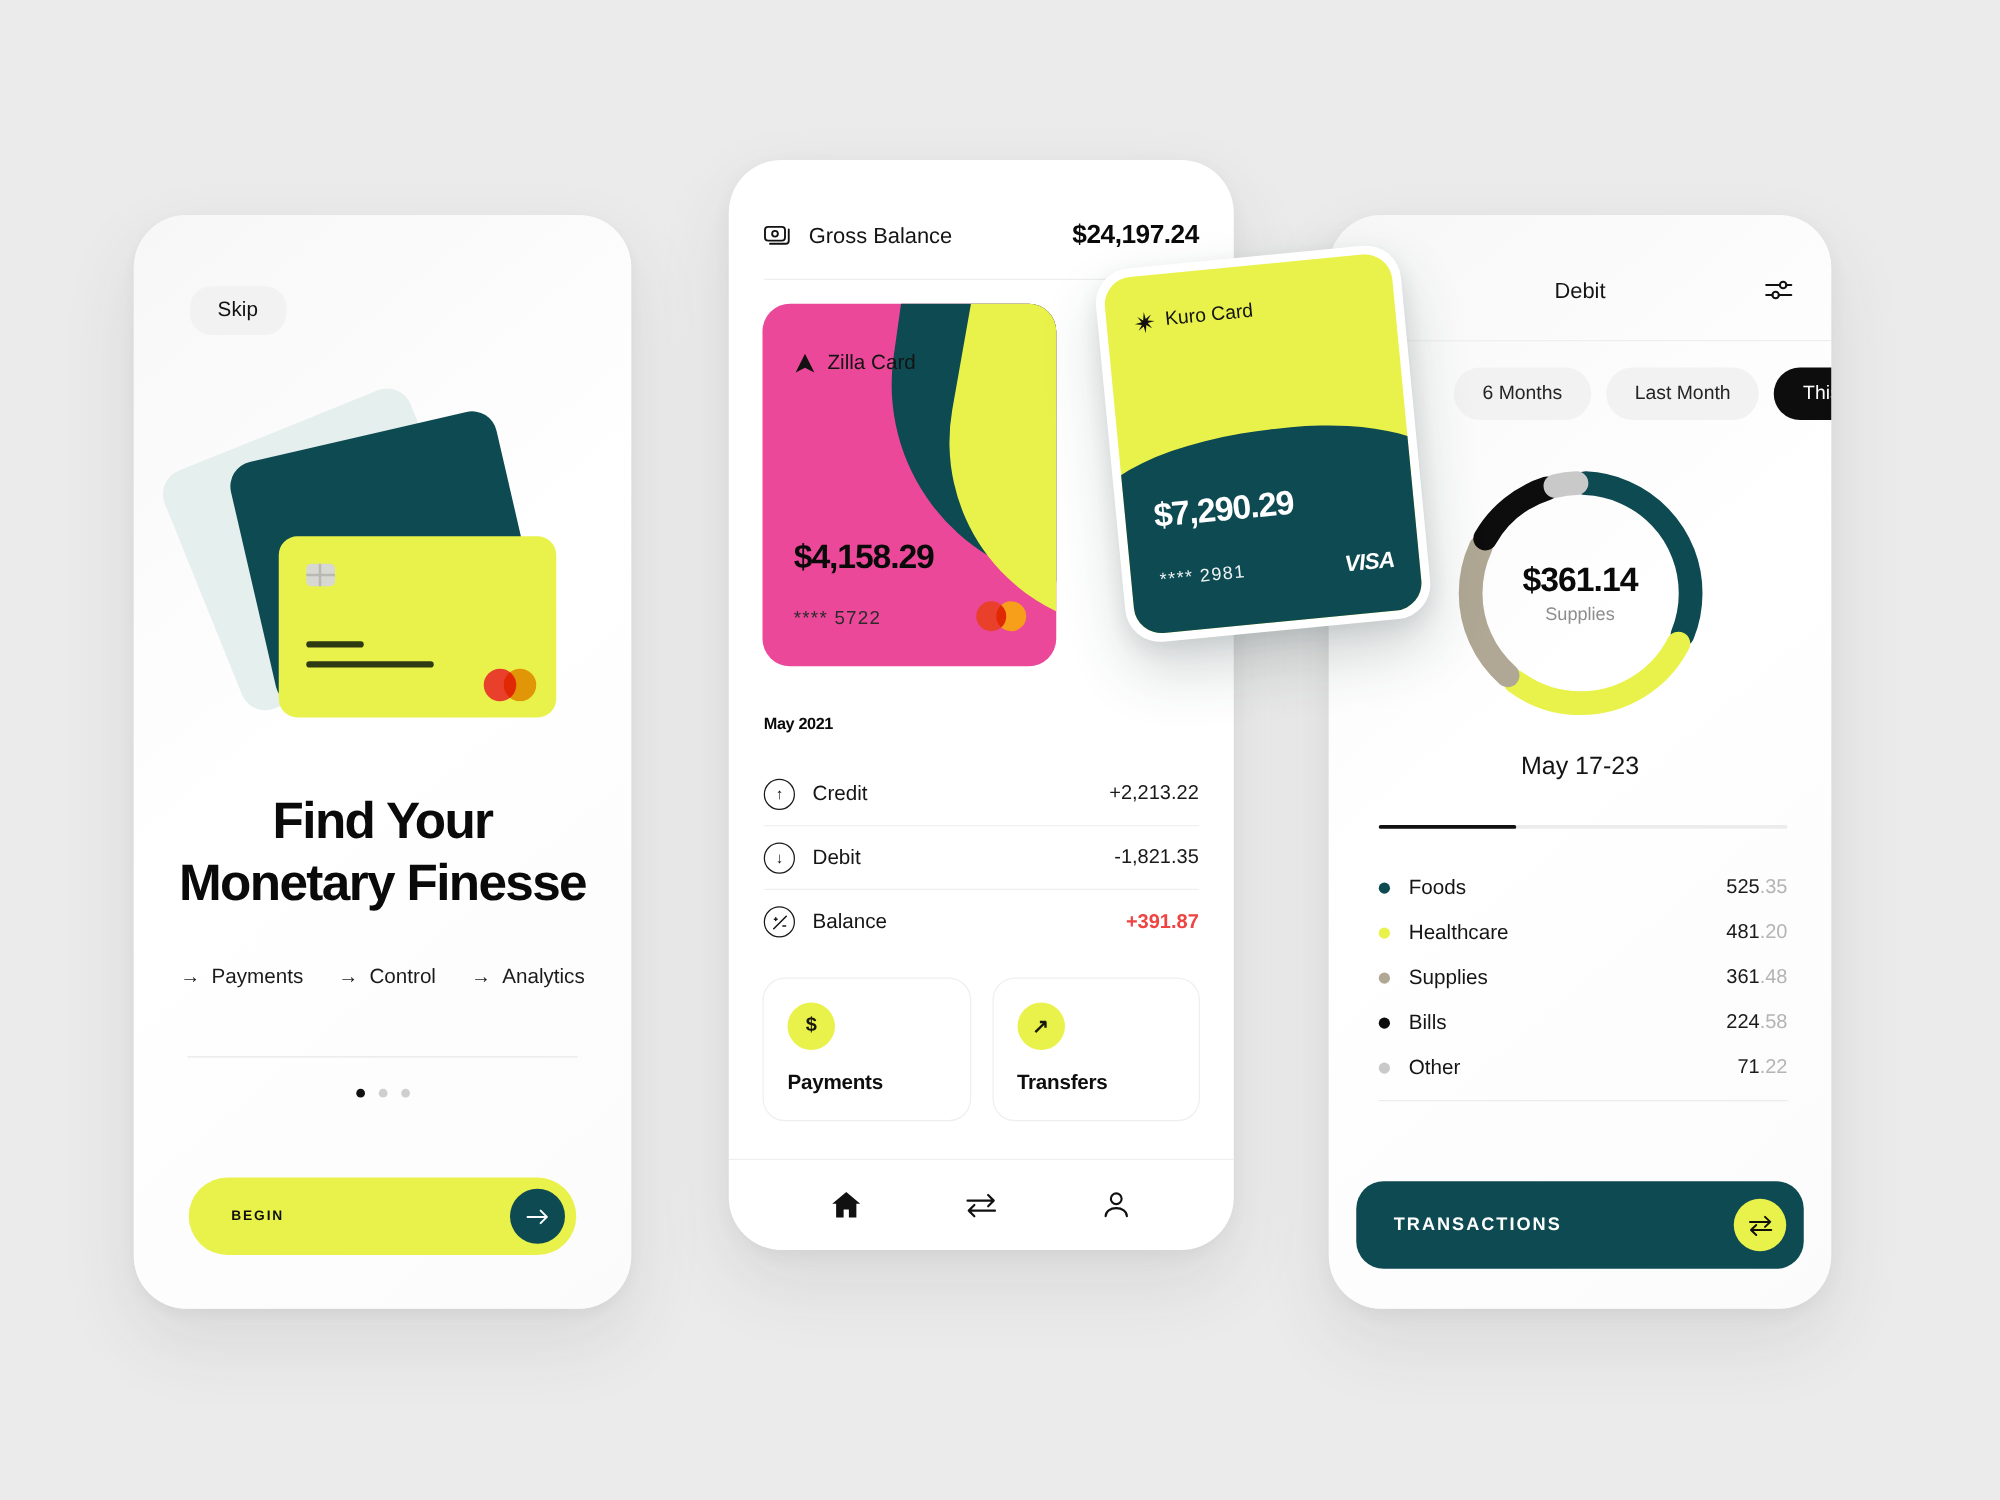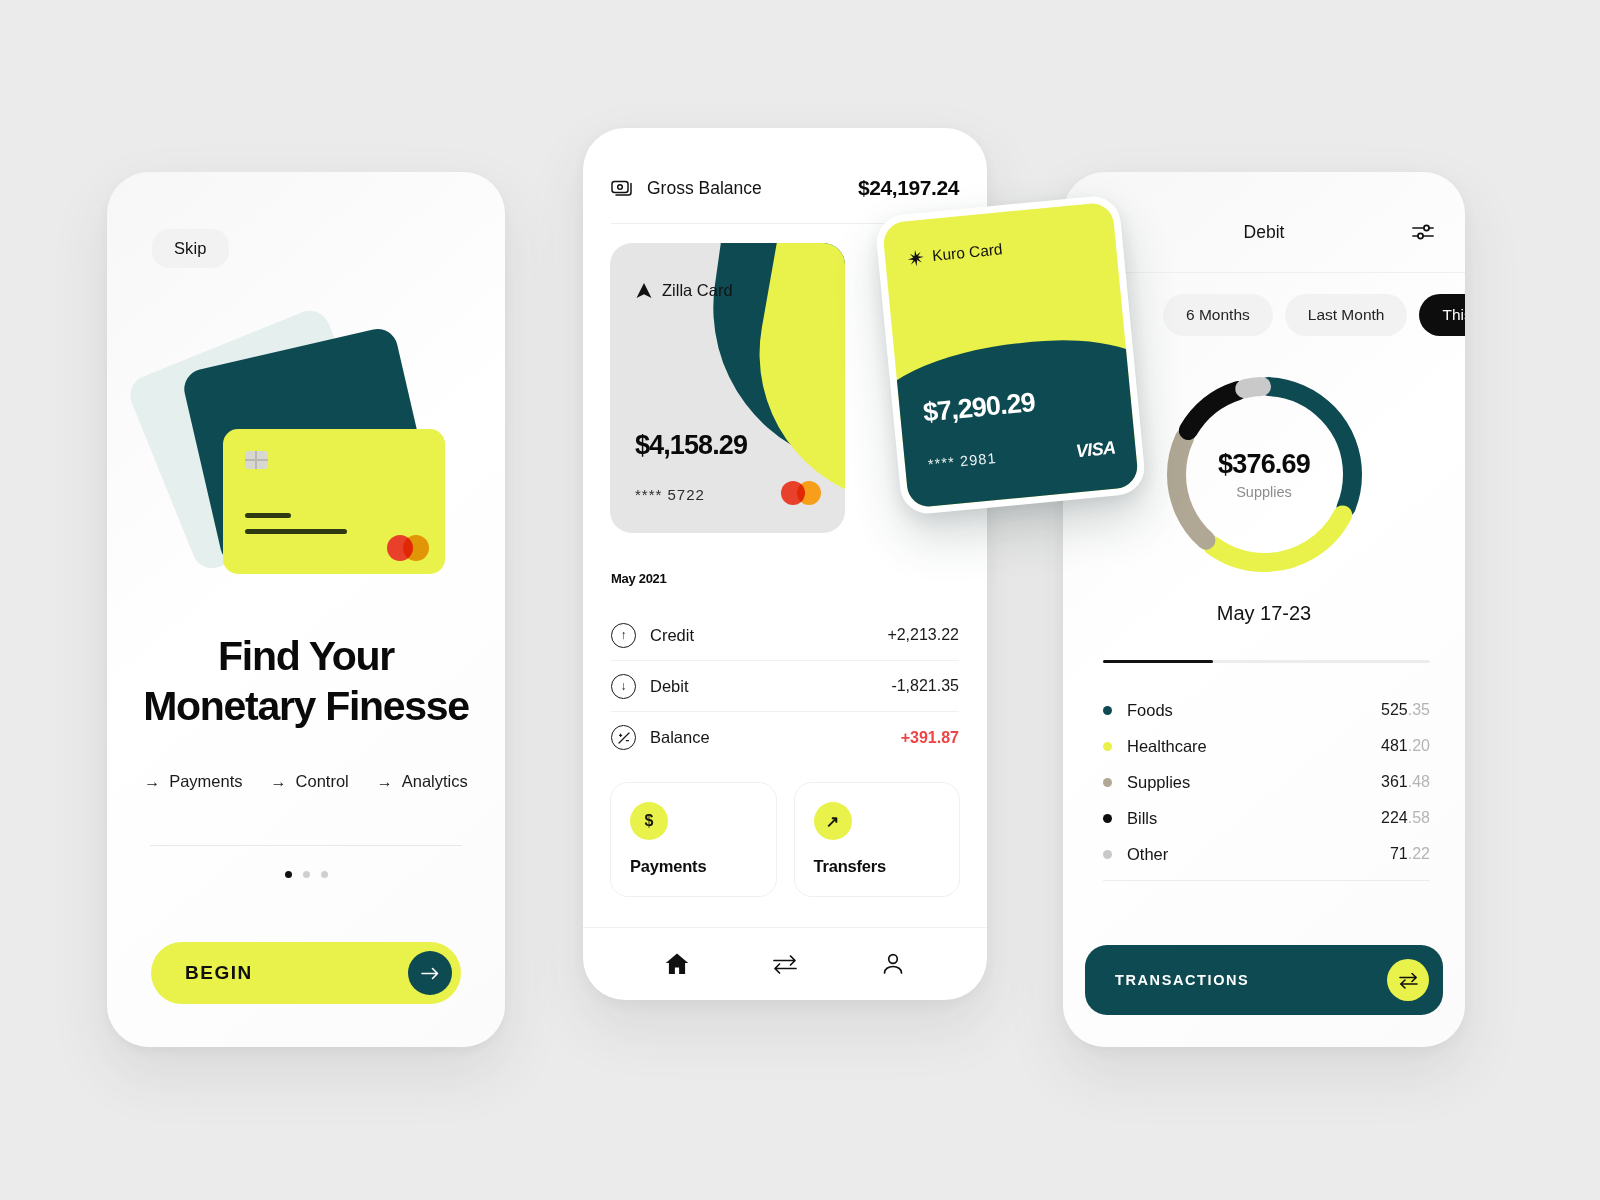--- a/index.html
+++ b/index.html
@@ -79,21 +79,21 @@
   .dots{ position:absolute; left:0; right:0; top:699px; display:flex; justify-content:center; gap:11px; }
   .dots i{ width:7px; height:7px; border-radius:50%; background:#cfcfcf; }
   .dots i.on{ background:#111; }
 
   .begin-btn{
     position:absolute; left:44px; top:770px; width:310px; height:62px;
     background:#e9f24a; border-radius:31px;
     display:flex; align-items:center;
   }
   .begin-btn .lbl{
-    margin-left:34px; font-size:19px; font-weight:700;
+    margin-left:34px; font-size:11px; font-weight:700;
     letter-spacing:1.5px; color:#0f0f0f;
   }
   .begin-btn .circ{
     position:absolute; right:9px; top:9px; width:44px; height:44px;
     background:#0e4a52; border-radius:50%;
     display:flex; align-items:center; justify-content:center;
     color:#fff; font-size:17px;
   }
 
   
@@ -103,21 +103,21 @@
     position:absolute; left:28px; right:28px; top:40px; height:40px;
     display:flex; align-items:center; justify-content:space-between;
   }
   .p2-head .left{ display:flex; align-items:center; gap:12px; }
   .p2-head .ttl{ font-size:17.5px; color:#141414; }
   .p2-head .amt{ font-size:21px; font-weight:700; letter-spacing:-.4px; color:#0a0a0a; }
   .p2-divider{ position:absolute; left:28px; right:28px; top:95px; height:1px; background:#efefef; }
 
   .zilla{
     position:absolute; left:27px; top:115px; width:235px; height:290px;
-    background:#e5e5e5; border-radius:22px; overflow:hidden;
+    background:#ec4899; border-radius:22px; overflow:hidden;
   }
   .zilla .blob-teal{
     position:absolute; right:-80px; top:-48px; width:215px; height:265px;
     background:#0e4a52; border-radius:0 0 0 160px;
     transform:rotate(8deg);
   }
   .zilla .blob-yel{
     position:absolute; right:-92px; top:-10px; width:180px; height:260px;
     background:#e9f24a; border-radius:0 0 0 150px;
     transform:rotate(10deg);
@@ -358,21 +358,21 @@
             <circle cx="102.5" cy="102.5" r="88" fill="none" stroke="#e9f24a" stroke-width="19" stroke-linecap="round" stroke-dasharray="152 401" stroke-dashoffset="-180"></circle>
 
             <circle cx="102.5" cy="102.5" r="88" fill="none" stroke="#b0a894" stroke-width="19" stroke-linecap="round" stroke-dasharray="112 441" stroke-dashoffset="-340"></circle>
 
             <circle cx="102.5" cy="102.5" r="88" fill="none" stroke="#0d0d0d" stroke-width="19" stroke-linecap="round" stroke-dasharray="65 488" stroke-dashoffset="-460"></circle>
 
             <circle cx="102.5" cy="102.5" r="88" fill="none" stroke="#c9c9c9" stroke-width="19" stroke-linecap="round" stroke-dasharray="17 536" stroke-dashoffset="-532"></circle>
           </g>
         </svg>
         <div class="ctr">
-          <div class="big">$376.69</div>
+          <div class="big">$361.14</div>
           <div class="sub">Supplies</div>
         </div>
       </div>
     </div>
 
     <div class="range">May 17-23</div>
 
     <div class="prog">
         <i></i>
       </div>

